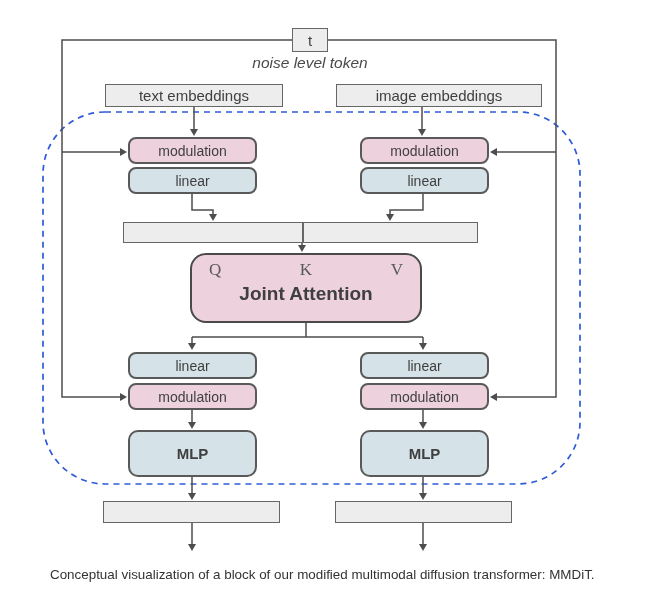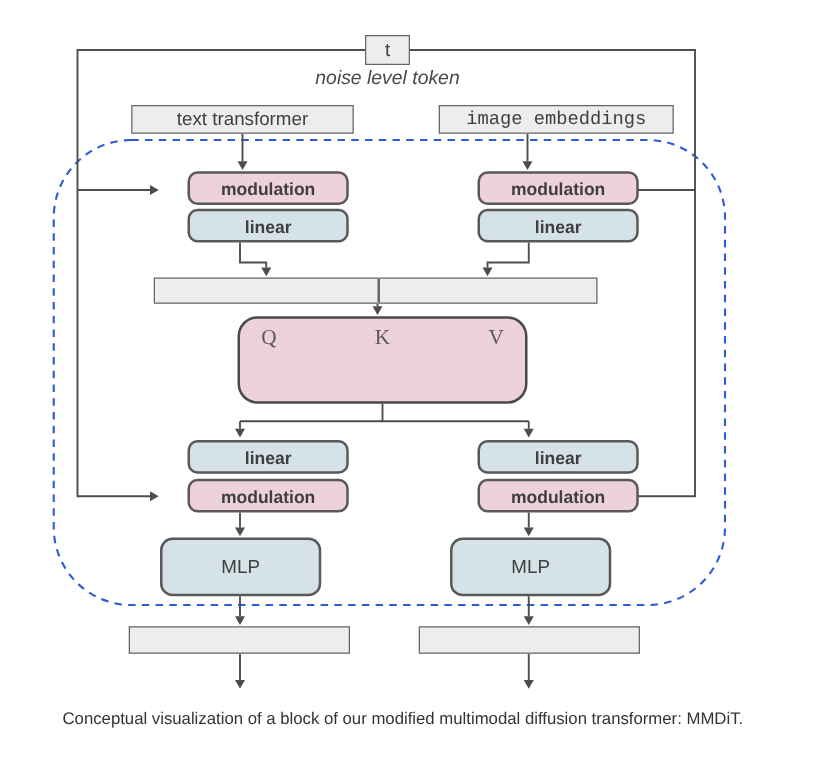--- a/index.html
+++ b/index.html
@@ -12,24 +12,24 @@
        font-family:"Liberation Sans",sans-serif;overflow:hidden;}
   .stage{position:absolute;inset:0;}
   svg.wires{position:absolute;left:0;top:0;pointer-events:none;}
   .conn{stroke:var(--line);stroke-width:1.5;fill:none;}
   .ah{fill:var(--line);stroke:none;}
   .dashed{stroke:var(--blue);stroke-width:1.7;fill:none;stroke-dasharray:6 5;}
   .node{position:absolute;box-sizing:border-box;display:flex;align-items:center;
         justify-content:center;color:var(--text);}
   .graybox{background:var(--box-gray);border:1.7px solid var(--box-border);font-size:15px;}
   .pill{background:var(--pink);border:2px solid var(--pill-border);border-radius:8px;
-        font-weight:bold;font-size:14px;margin-left:22px;}
+        font-weight:normal;font-size:14px;}
   .pill.bluefill{background:var(--blue-gray);}
   .mlp{background:var(--blue-gray);border:2px solid var(--pill-border);border-radius:10px;
-       font-weight:normal;font-size:15px;}
+       font-weight:bold;font-size:15px;}
   .bar{background:var(--box-gray);border:1.6px solid var(--box-border);}
   .bar .split{position:absolute;left:178px;top:0;bottom:0;width:1.5px;background:var(--box-border);}
   .ja{background:var(--pink);border:2.4px solid #4a4a4a;border-radius:16px;
       flex-direction:column;justify-content:flex-start;}
   .qkv{display:flex;justify-content:space-between;width:100%;box-sizing:border-box;
        padding:5px 17px 0 17px;font-family:"Liberation Serif",serif;font-size:17px;color:#5a5a5a;}
   .ja-title{font-weight:bold;font-size:19px;margin-top:3px;color:var(--text);}
   .noise{font-style:italic;font-size:15.5px;color:#4a4a4a;}
   .repeat{position:absolute;left:586px;top:371px;color:var(--blue);font-size:15.5px;
           line-height:20px;}
@@ -106,24 +106,24 @@
     </g>
   </svg>
 
   <div class="node graybox" style="left:292px;top:28px;width:36px;height:24px;">
     <span>t</span>
   </div>
 
   <div class="node noise" style="left:210px;top:53px;width:200px;height:20px;">noise level token</div>
 
   <div class="node graybox" style="left:105px;top:84px;width:178px;height:23px;">
-    <span>text transformer</span>
+    <span>text embeddings</span>
   </div>
 
-  <div class="node graybox" style="left:351px;top:84px;width:188px;height:23px;font-family:Liberation Mono, monospace;">
+  <div class="node graybox" style="left:336px;top:84px;width:206px;height:23px;">
     <span>image embeddings</span>
   </div>
 
   <div class="node pill" style="left:128px;top:137px;width:129px;height:27px;">
     <span>modulation</span>
   </div>
   <div class="node pill bluefill" style="left:128px;top:167px;width:129px;height:27px;">
     <span>linear</span>
   </div>
 
@@ -137,20 +137,21 @@
   <div class="node bar" style="left:123px;top:222px;width:355px;height:21px;">
     <div class="split"></div>
   </div>
 
   <div class="node ja" style="left:190px;top:253px;width:232px;height:70px;">
     <div class="qkv">
       <span>Q</span>
       <span>K</span>
       <span>V</span>
     </div>
+    <div class="ja-title">Joint Attention</div>
   </div>
 
   <div class="node pill bluefill" style="left:128px;top:352px;width:129px;height:27px;">
     <span>linear</span>
   </div>
   <div class="node pill" style="left:128px;top:383px;width:129px;height:27px;">
     <span>modulation</span>
   </div>
 
   <div class="node pill bluefill" style="left:360px;top:352px;width:129px;height:27px;">

